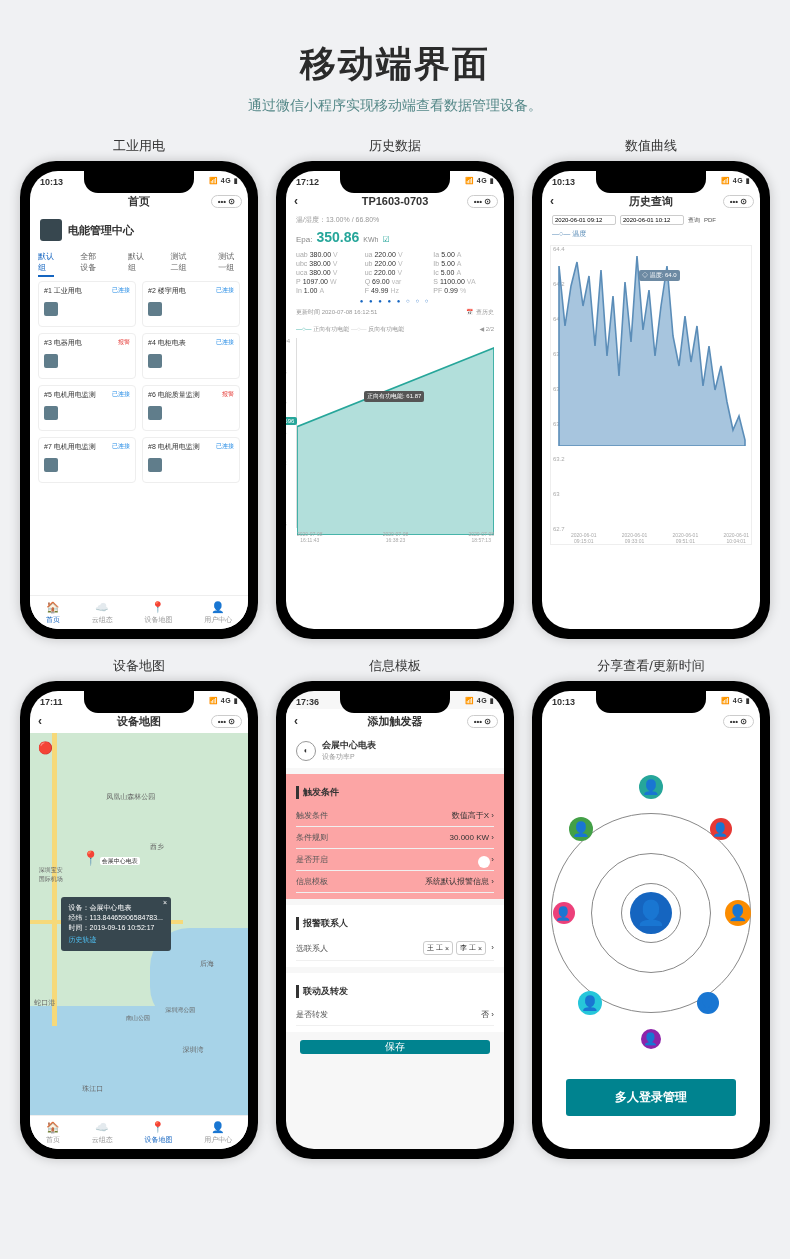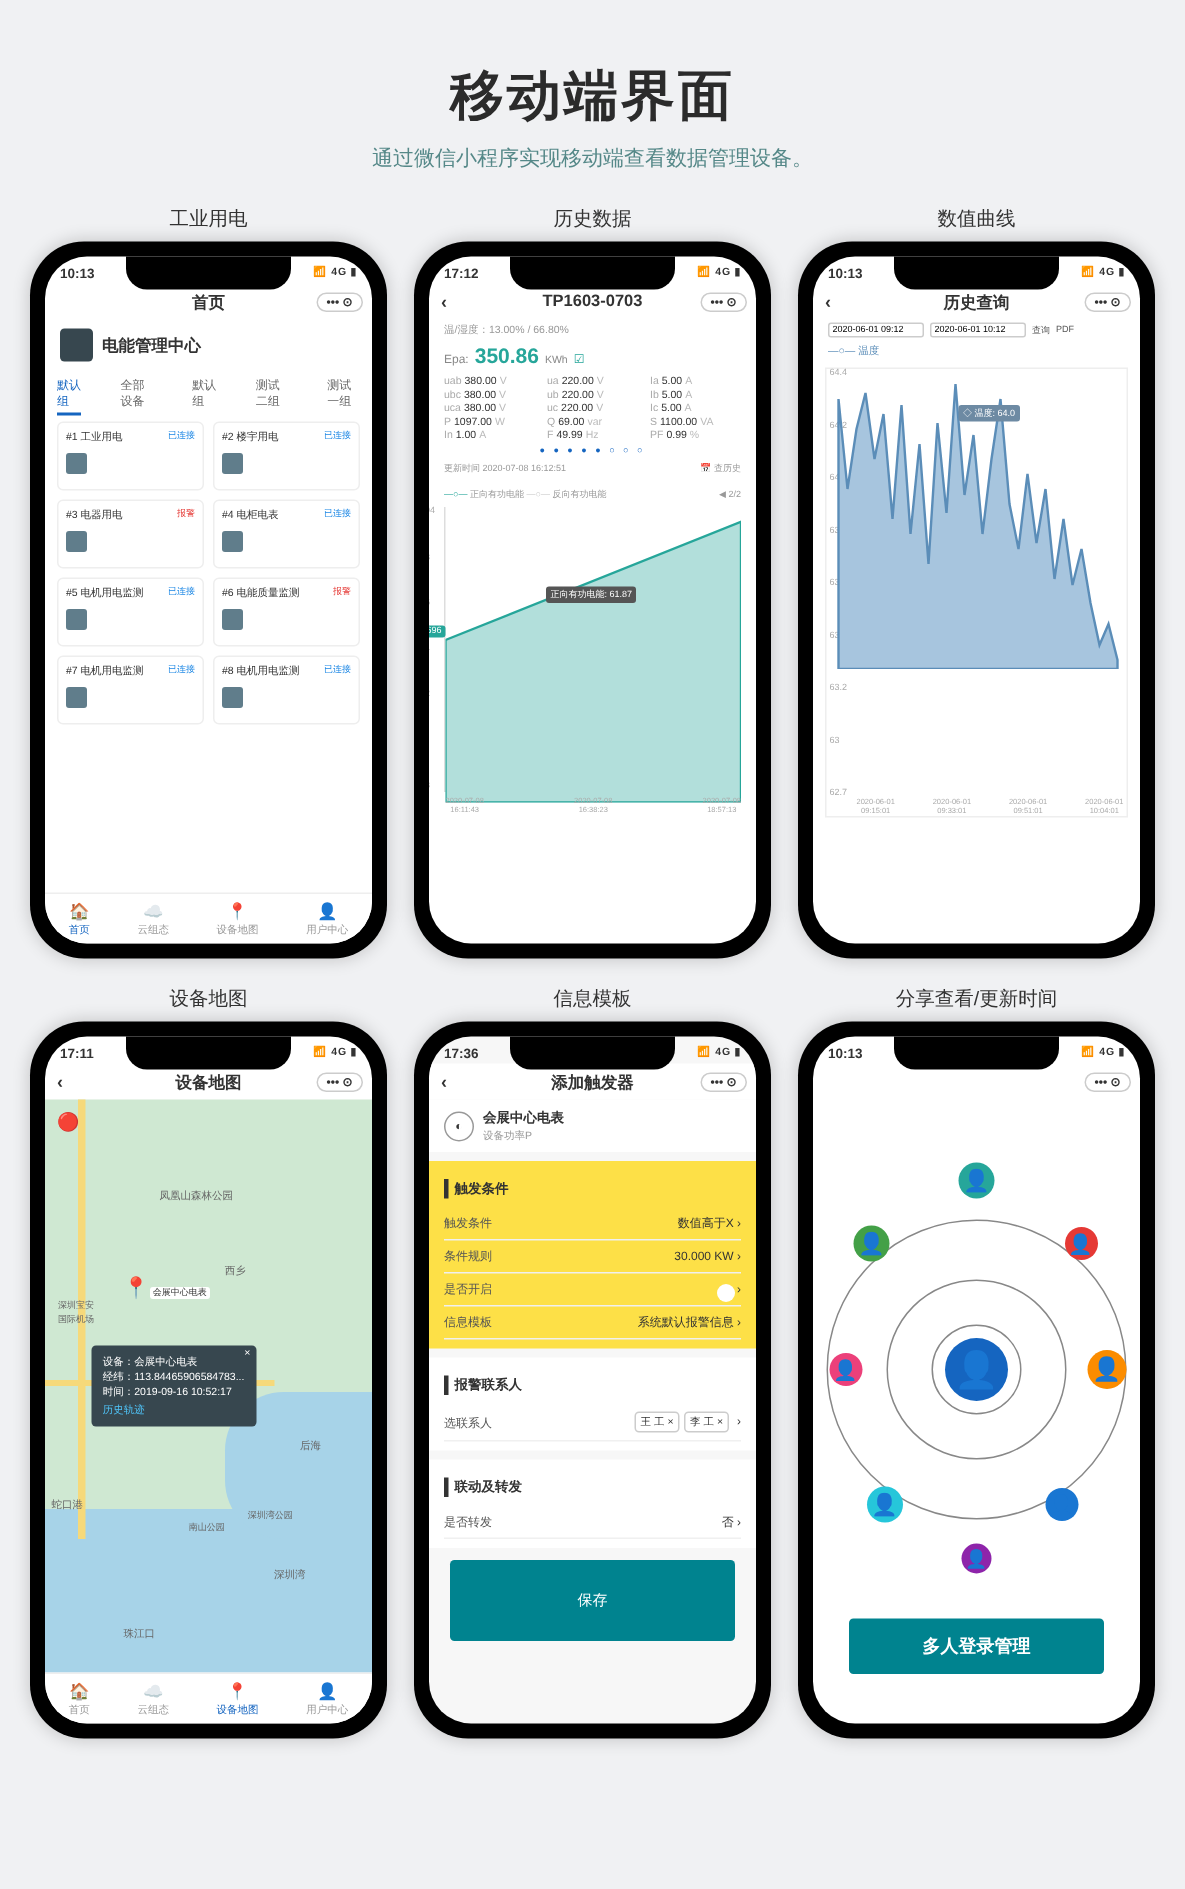--- a/index.html
+++ b/index.html
@@ -66,21 +66,21 @@
 .tooltip .cls{position:absolute;top:2px;right:4px}
 
 .sec{padding:6px 10px}
 .sec-h{font-size:9px;font-weight:600;border-left:3px solid #333;padding-left:4px;margin:6px 0}
 .row{display:flex;justify-content:space-between;align-items:center;padding:5px 0;border-bottom:1px solid #f0f0f0;font-size:8px}
 .row .rl{color:#555}
 .row .rv{color:#333}
 .toggle{width:26px;height:14px;background:#4caf50;border-radius:8px;position:relative}
 .toggle::after{content:"";position:absolute;right:1px;top:1px;width:12px;height:12px;background:#fff;border-radius:50%}
 .chip{display:inline-flex;align-items:center;border:1px solid #ccc;border-radius:3px;padding:1px 3px;font-size:7px;margin-right:3px;gap:2px}
-.save{background:#00838f;color:#fff;text-align:center;padding:20px;font-size:10px;margin:8px 14px;border-radius:3px}
+.save{background:#00838f;color:#fff;text-align:center;padding:0;font-size:10px;margin:8px 14px;border-radius:3px}
 
 .circle-wrap{position:relative;height:300px;margin-top:30px}
 .ring{position:absolute;left:50%;top:50%;border:1px solid #888;border-radius:50%;transform:translate(-50%,-50%)}
 .person{position:absolute;border-radius:50%;display:flex;align-items:center;justify-content:center;color:#fff;transform:translate(-50%,-50%)}
 .mgrbtn{background:#00838f;color:#fff;text-align:center;padding:10px;font-size:12px;margin:16px 24px;border-radius:3px;font-weight:600}
 </style>
 </head>
 <body>
 
 <h1 class="page-title">移动端界面</h1>
@@ -438,21 +438,21 @@
             <span>添加触发器</span>
             <span class="pill">••• ⊙</span>
           </div>
   <div class="sec" style="background:#fff;display:flex;align-items:center;gap:6px">
     <span style="width:20px;height:20px;border:1px solid #999;border-radius:50%;display:flex;align-items:center;justify-content:center">◐</span>
     <div>
               <div style="font-size:9px;font-weight:600">会展中心电表</div>
               <div style="font-size:7px;color:#999">设备功率P</div>
             </div>
   </div>
-  <div class="sec" style="background:#fde047;margin-top:6px">
+  <div class="sec" style="background:#fca5a5;margin-top:6px">
     <div class="sec-h">触发条件</div>
     <div id="rows1">
               <div class="row">
                 <span class="rl">触发条件</span>
                 <span class="rv">数值高于X ›</span>
               </div>
               <div class="row">
                 <span class="rl">条件规则</span>
                 <span class="rv">30.000 KW ›</span>
               </div>

